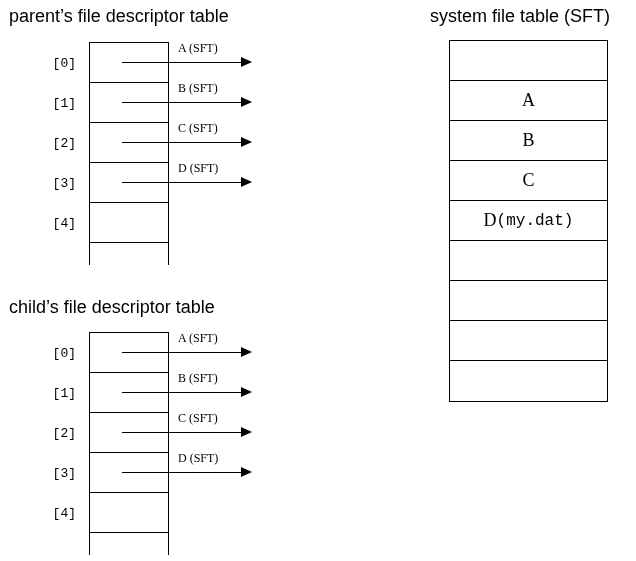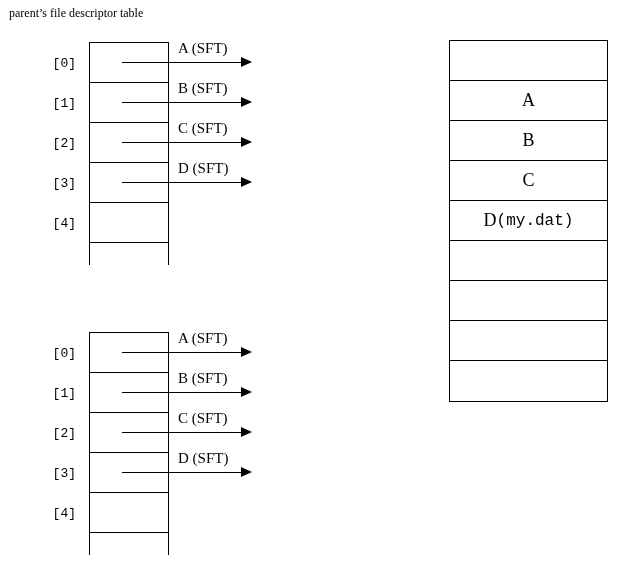--- a/index.html
+++ b/index.html
@@ -13,22 +13,22 @@
     height: 561px;
     background: #ffffff;
     overflow: hidden;
     font-family: "Liberation Serif", "DejaVu Serif", serif;
     color: #000000;
   }
 
   
   .title {
     position: absolute;
-    font-family: Liberation Serif, serif;
-    font-size: 12px;
+    font-family: Liberation Sans, sans-serif;
+    font-size: 18px;
     color: #000;
     white-space: nowrap;
     line-height: 1;
     text-align: right;
   }
   #title-parent { left: 9px;  top: 7px; }
   #title-child  { left: 9px;  top: 298px; }
   #title-sft    { left: 430px; top: 7px; }
 
   
@@ -93,21 +93,21 @@
     border-bottom: 5.5px solid transparent;
     border-left: 11px solid #000;
   }
   .ptr-label {
     position: absolute;
     left: 88px;
     top: 50%;
     transform: translateY(-50%);
     margin-top: -15px;
     font-family: "Liberation Serif", "DejaVu Serif", serif;
-    font-size: 15px;
+    font-size: 12px;
     white-space: nowrap;
     color: #000;
     line-height: 1;
   }
 
   
   #sft-table {
     position: absolute;
     left: 449px;
     top: 40px;
@@ -180,20 +180,21 @@
     <div class="fd-row">
       <span class="fd-index">[4]</span>
     </div>
 
     <div class="fd-row last-open">
       <span class="fd-index"></span>
     </div>
 
   </div>
 
+  <div class="title" id="title-child">child’s file descriptor table</div>
 
   <div class="fd-table" id="fd-child">
 
     <div class="fd-row">
       <span class="fd-index">[0]</span>
       <span class="ptr">
         <span class="shaft"></span>
         <span class="head"></span>
       </span>
       <span class="ptr-label">A (SFT)</span>
@@ -229,20 +230,21 @@
     <div class="fd-row">
       <span class="fd-index">[4]</span>
     </div>
 
     <div class="fd-row last-open">
       <span class="fd-index"></span>
     </div>
 
   </div>
 
+  <div class="title" id="title-sft">system file table (SFT)</div>
 
   <div id="sft-table">
     <div class="sft-row">
       <span></span>
     </div>
     <div class="sft-row">
       <span>A</span>
     </div>
     <div class="sft-row">
       <span>B</span>

